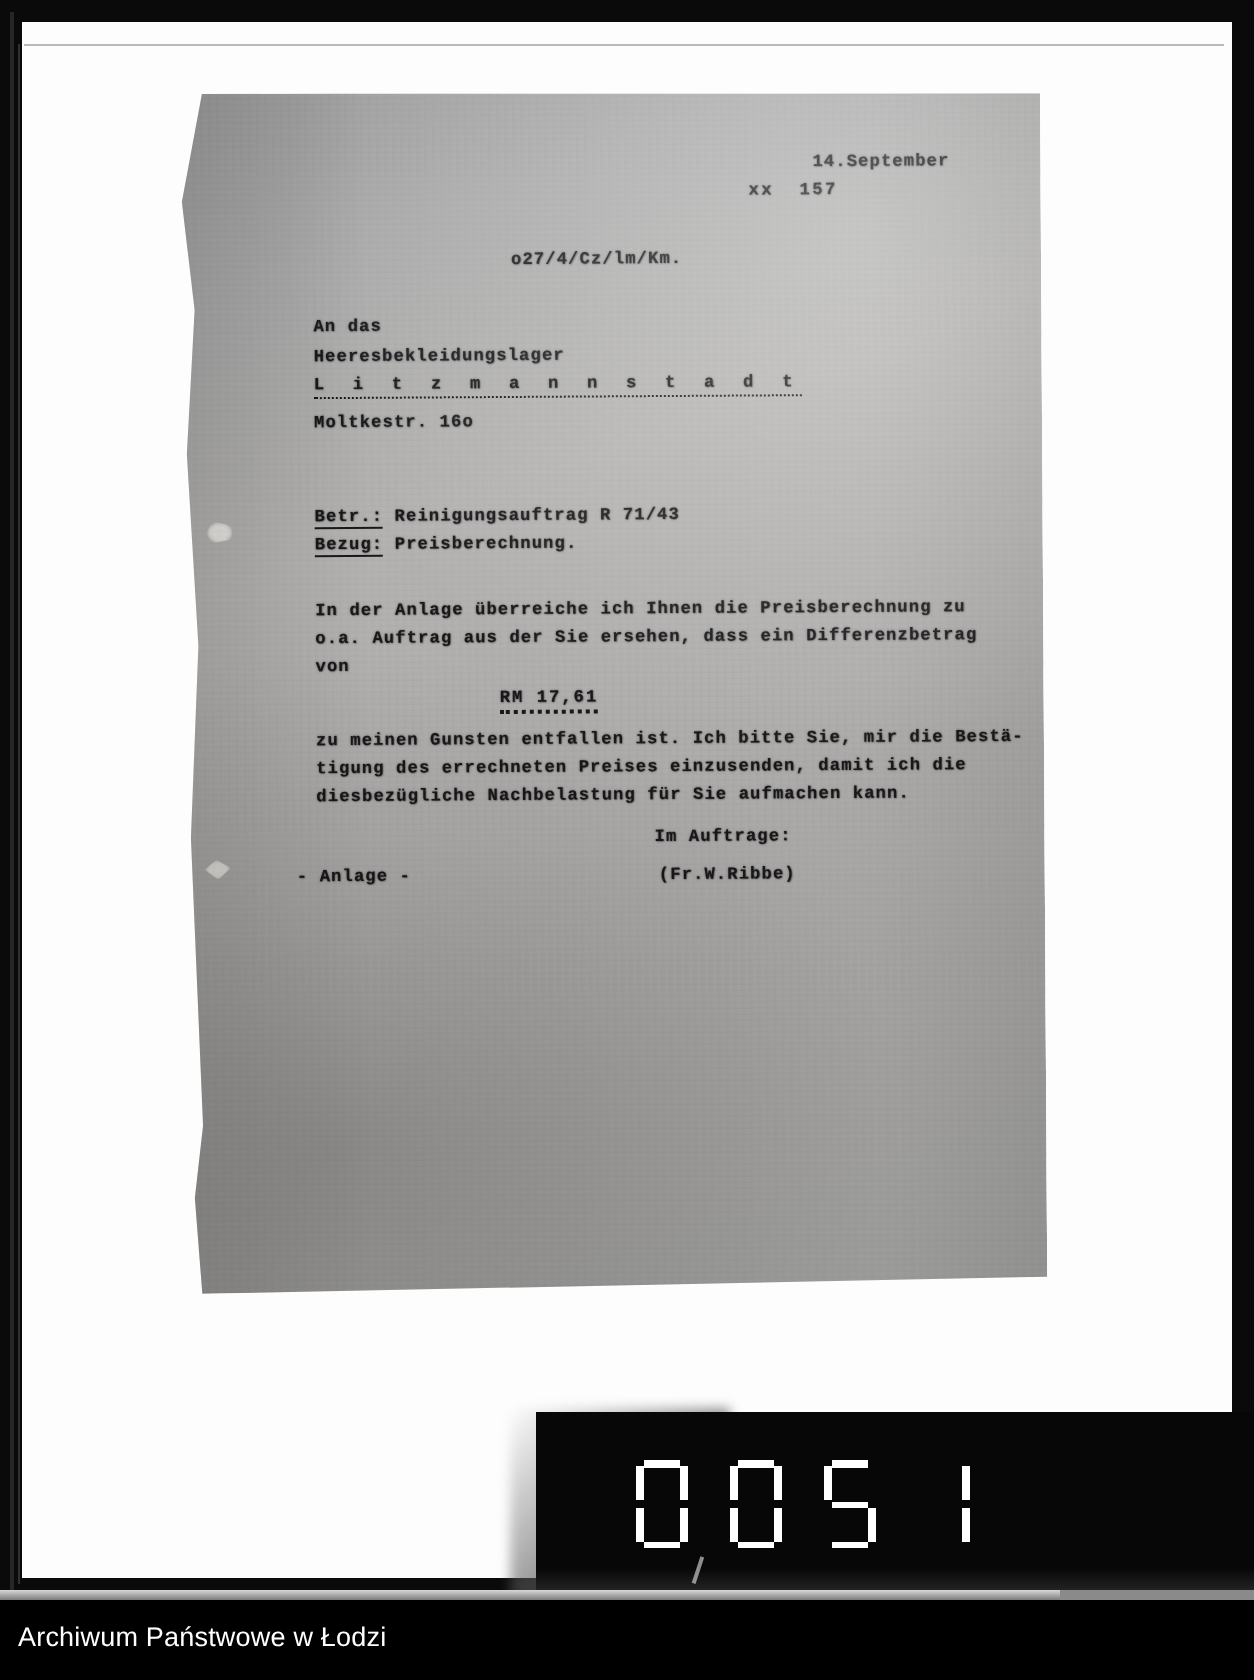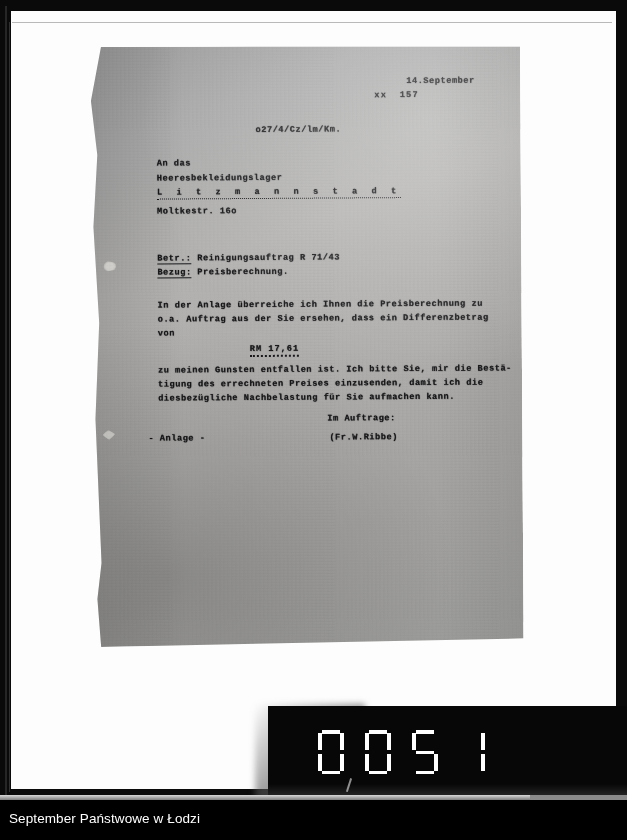--- a/index.html
+++ b/index.html
@@ -308,15 +308,15 @@
       <i class="seg v tr"></i>
         <i class="seg v br"></i>
     </div>
   </div>
   <div class="counter-tick"></div>
   <div class="counter-glow"></div>
 
   <div class="caption-hair"></div>
   <div class="caption-hair-dark"></div>
   <div class="caption"></div>
-  <div class="caption-text">September Państwowe w Łodzi</div>
+  <div class="caption-text">Archiwum Państwowe w Łodzi</div>
 
 </div>
 
 </body></html>

